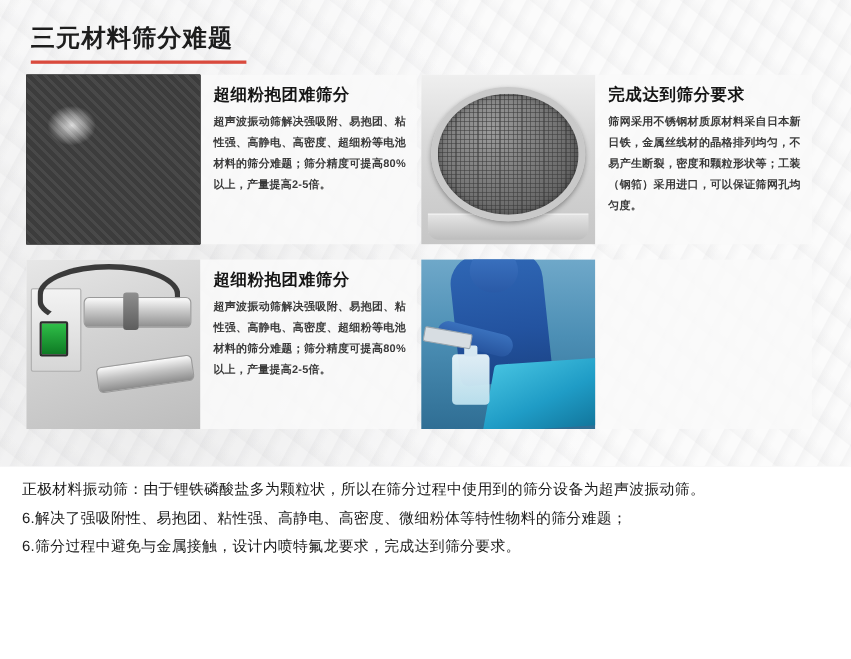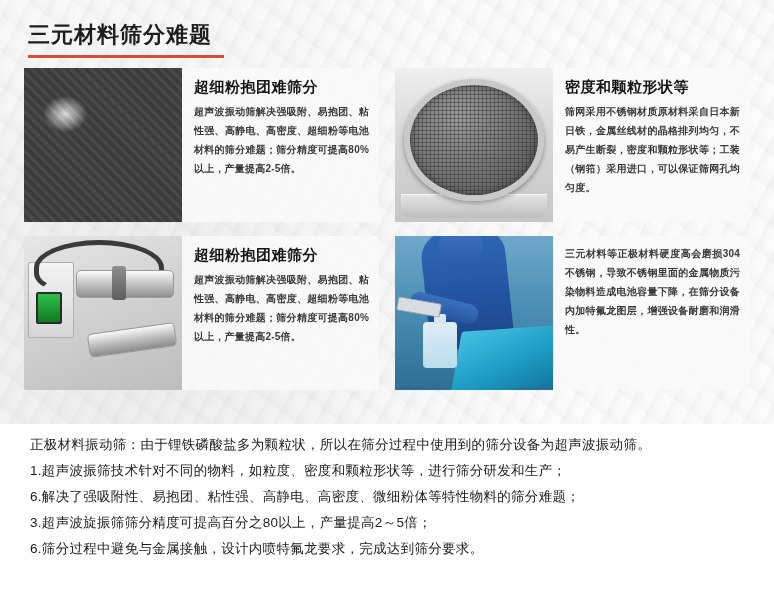--- a/index.html
+++ b/index.html
@@ -63,21 +63,21 @@
   }
 
   
   .cards {
     position: absolute;
     left: 24px;
     top: 68px;
     width: 726px;
     display: flex;
     flex-wrap: wrap;
-    gap: 14px 16px;
+    gap: 14px 4px;
   }
   .card {
     display: flex;
     width: 355px;
     height: 154px;
     background: rgba(255,255,255,0.72);
   }
   .card-photo {
     width: 158px;
     height: 154px;
@@ -300,21 +300,21 @@
   }
 
   
   .bottom {
     position: absolute;
     left: 0;
     top: 424px;
     width: 774px;
     height: 175px;
     background: #ffffff;
-    padding: 8px 14px 0 30px;
+    padding: 8px 14px 0 20px;
     box-sizing: border-box;
   }
   .bottom-line {
     font-size: 13.5px;
     color: #1b1b1b;
     line-height: 26px;
     letter-spacing: 0.3px;
     white-space: nowrap;
   }
   .bottom-line.lead { font-weight: normal; }
@@ -341,21 +341,21 @@
           <div class="card-text">超声波振动筛解决强吸附、易抱团、粘性强、高静电、高密度、超细粉等电池材料的筛分难题；筛分精度可提高80%以上，产量提高2-5倍。</div>
         </div>
       </div>
 
       <div class="card">
         <div class="card-photo photo-mesh">
           <div class="mesh-base"></div>
           <div class="mesh-disc"></div>
         </div>
         <div class="card-body">
-          <div class="card-heading">密度和颗粒形状等</div>
+          <div class="card-heading">完成达到筛分要求</div>
           <div class="card-text">筛网采用不锈钢材质原材料采自日本新日铁，金属丝线材的晶格排列均匀，不易产生断裂，密度和颗粒形状等；工装（钢筘）采用进口，可以保证筛网孔均匀度。</div>
         </div>
       </div>
 
       <div class="card">
         <div class="card-photo photo-device">
           <div class="dev-box"></div>
           <div class="dev-led"></div>
           <div class="dev-cable"></div>
           <div class="dev-rod-a"></div>
@@ -371,28 +371,25 @@
       <div class="card">
         <div class="card-photo photo-spray">
           <div class="sp-worker"></div>
           <div class="sp-hood"></div>
           <div class="sp-panel"></div>
           <div class="sp-arm"></div>
           <div class="sp-bottle"></div>
           <div class="sp-gun"></div>
         </div>
         <div class="card-body">
-          <div class="card-text">三元材料等正极材料硬度高会磨损304不锈钢，导致不锈钢里面的金属物质污染物料造成电池容量下降，在筛分设备内加特氟龙图层，增强设备耐磨和润滑性。</div>
         </div>
       </div>
 
     </div>
   </div>
 
   <div class="bottom">
     <div class="bottom-line lead">正极材料振动筛：由于锂铁磷酸盐多为颗粒状，所以在筛分过程中使用到的筛分设备为超声波振动筛。</div>
-    <div class="bottom-line">1.超声波振筛技术针对不同的物料，如粒度、密度和颗粒形状等，进行筛分研发和生产；</div>
     <div class="bottom-line">6.解决了强吸附性、易抱团、粘性强、高静电、高密度、微细粉体等特性物料的筛分难题；</div>
-    <div class="bottom-line">3.超声波旋振筛筛分精度可提高百分之80以上，产量提高2～5倍；</div>
     <div class="bottom-line">6.筛分过程中避免与金属接触，设计内喷特氟龙要求，完成达到筛分要求。</div>
   </div>
 
 </div>
 
 </body></html>

